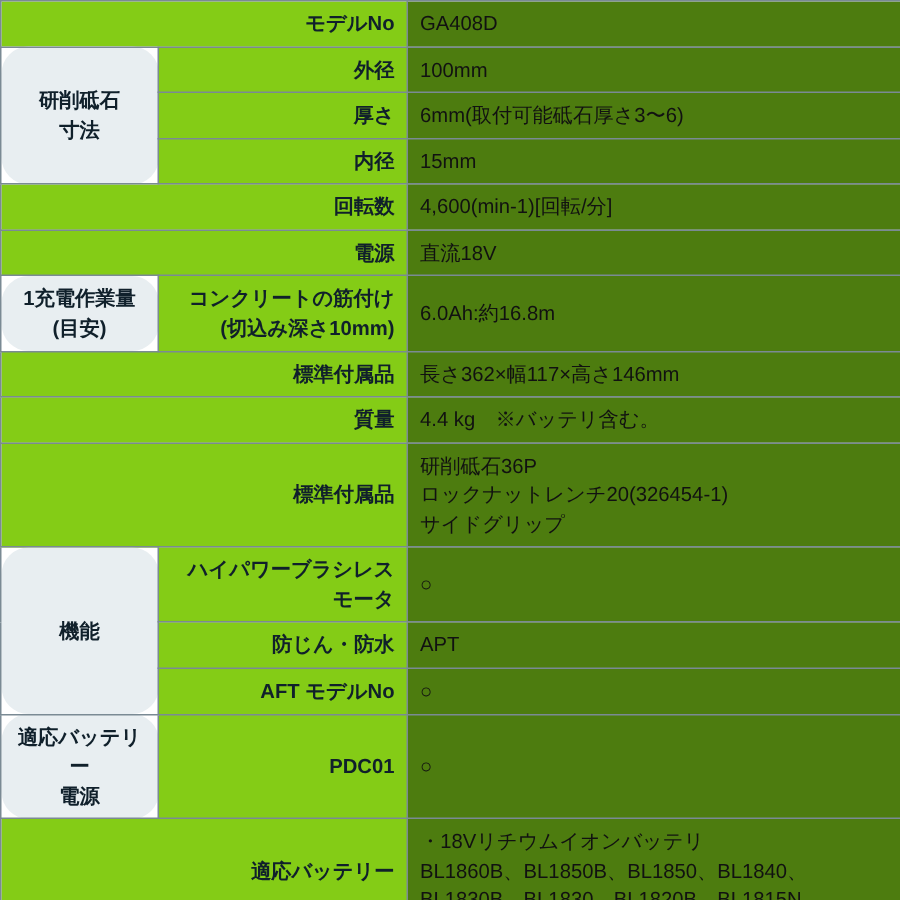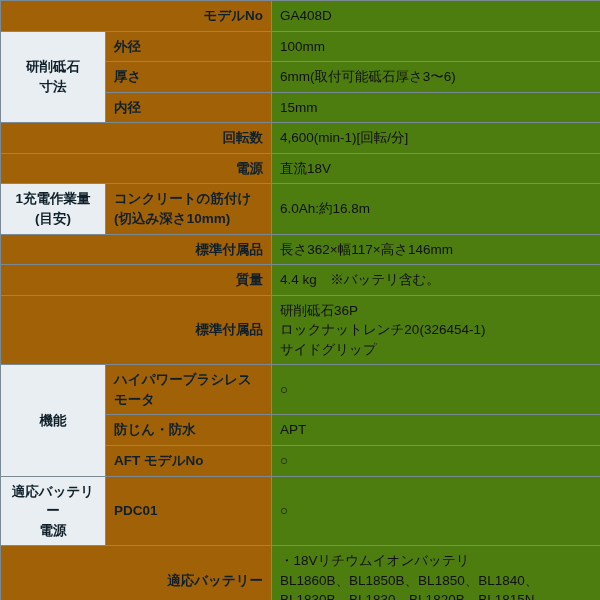--- a/index.html
+++ b/index.html
@@ -30,31 +30,32 @@
   col.c1 { width: 105px; }
   col.c2 { width: 166px; }
   col.c3 { width: 329px; }
 
   td.grp {
     background: #e8eef1;
     text-align: center;
     font-weight: bold;
     color: #10202b;
     line-height: 1.5;
+    border-radius: 18px;
   }
   td.lbl {
-    background: #a16207;
+    background: #84cc16;
     text-align: right;
     font-weight: bold;
     color: #10202b;
     padding-right: 10px;
     line-height: 1.5;
   }
   td.lbl.center {
-    text-align: left;
+    text-align: right;
   }
   td.val {
     background: #4d7c0f;
     text-align: left;
     padding-left: 10px;
     color: #111111;
   }
   .multiline {
     white-space: pre-line;
   }

